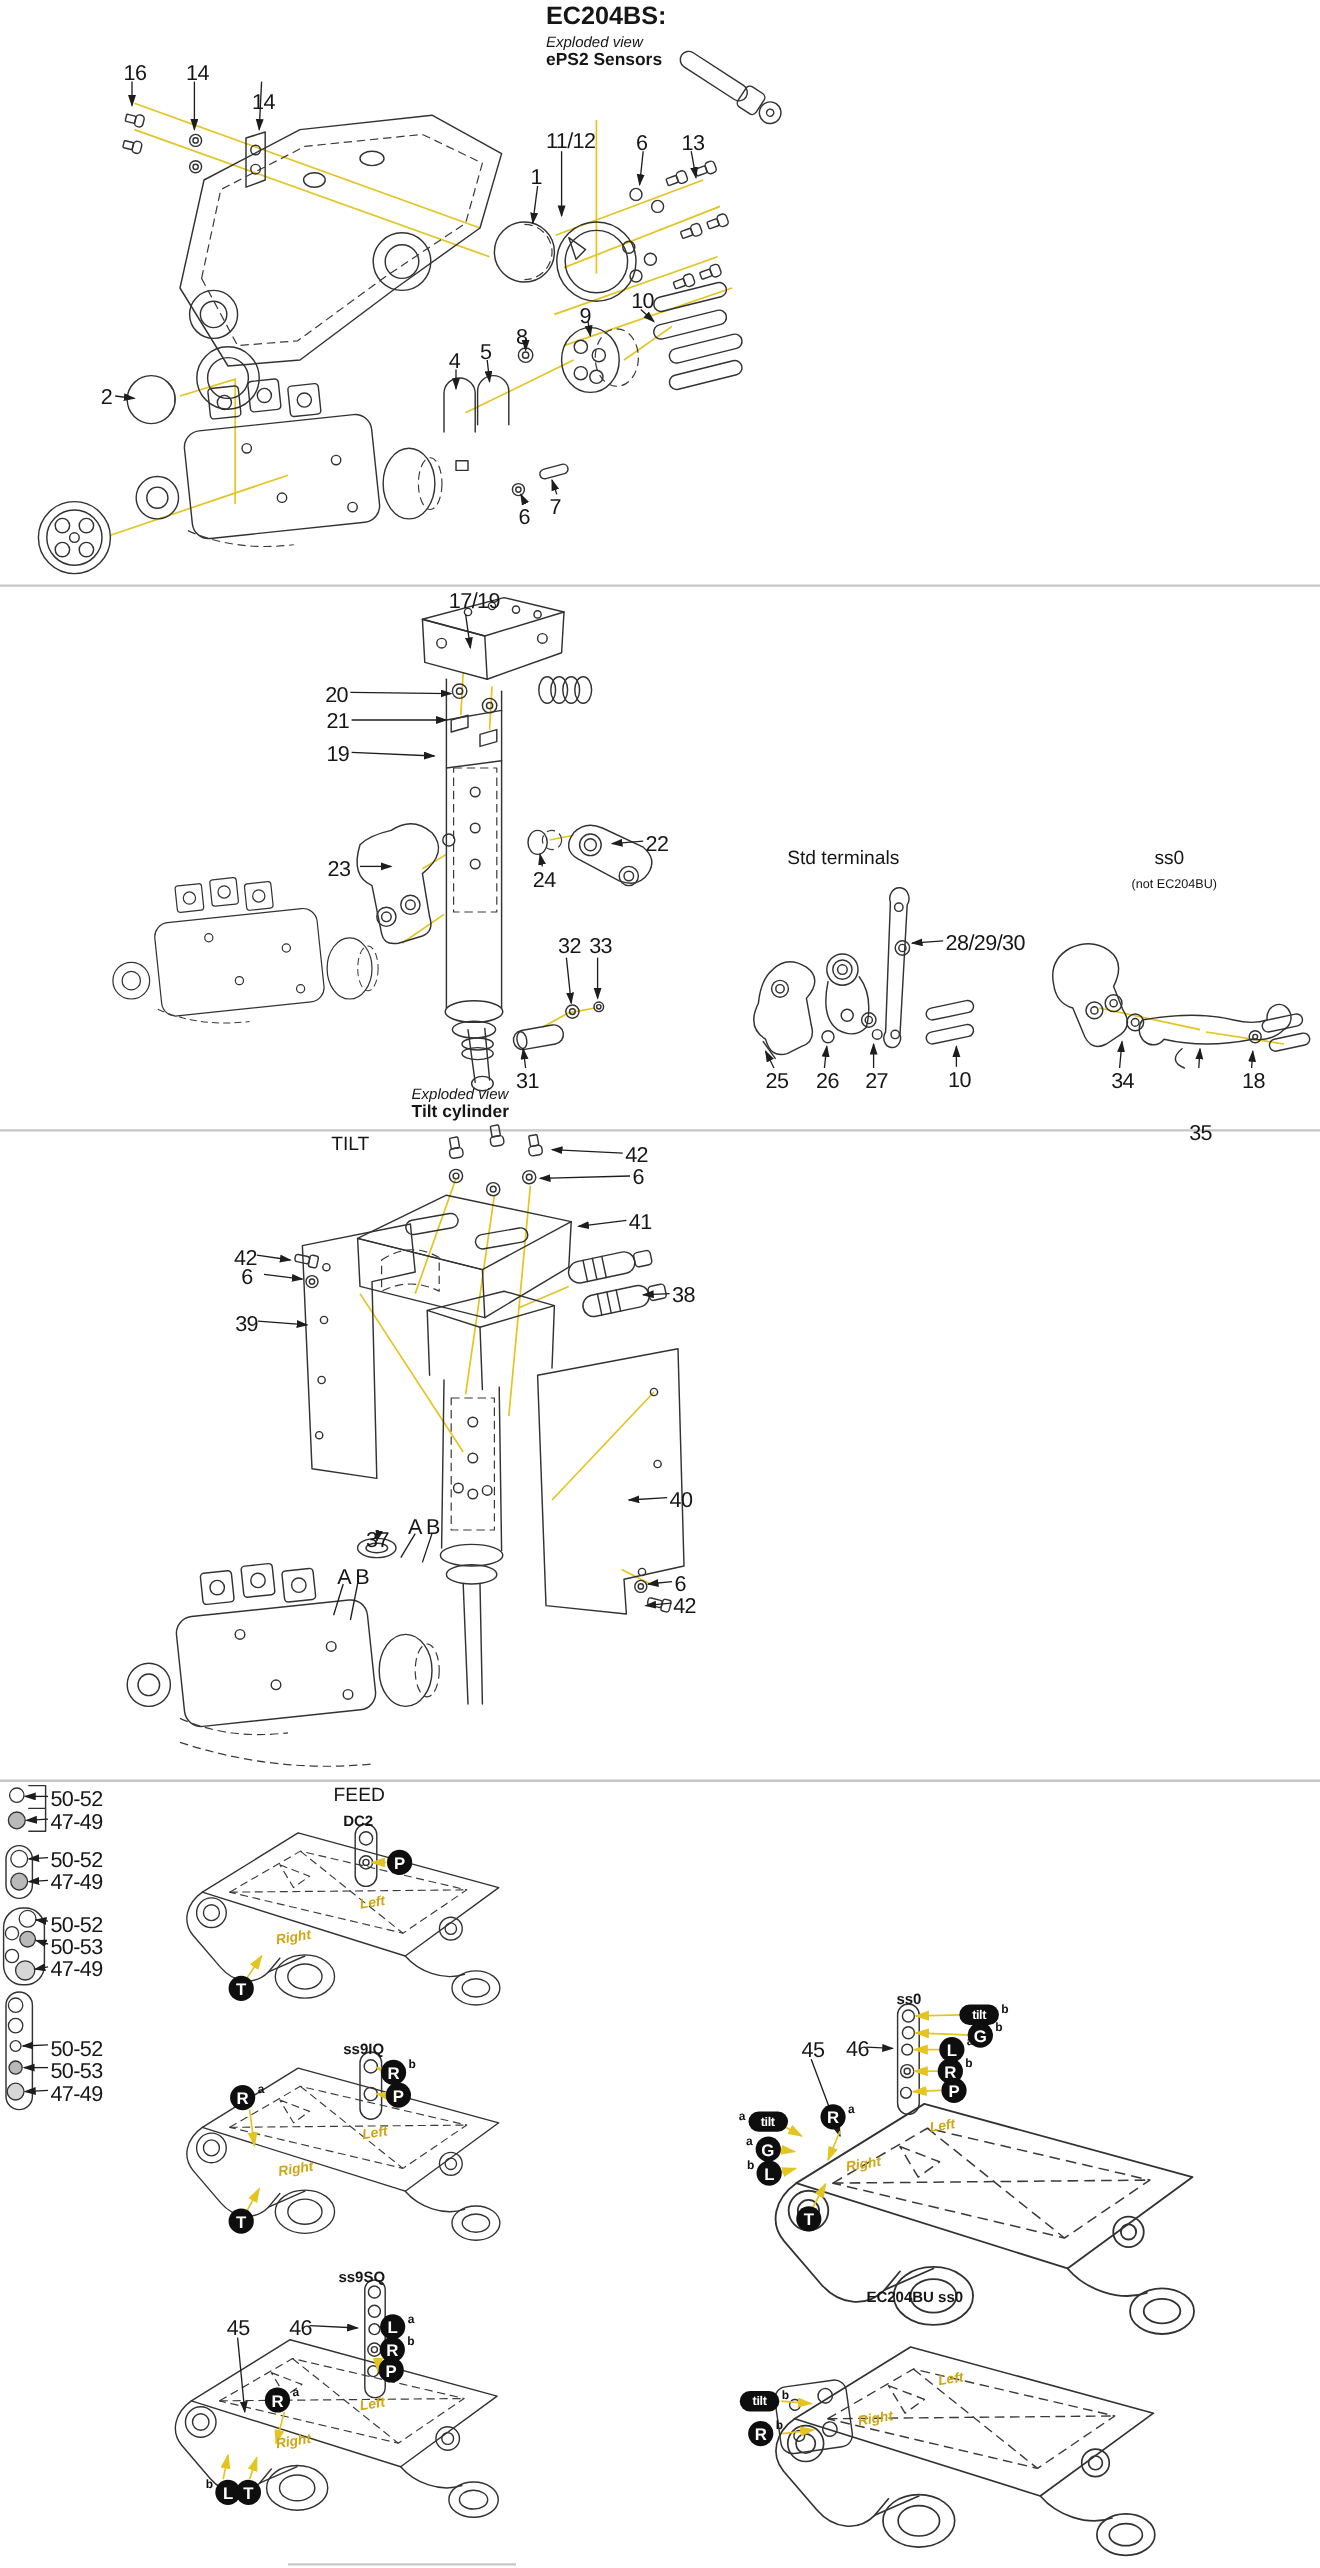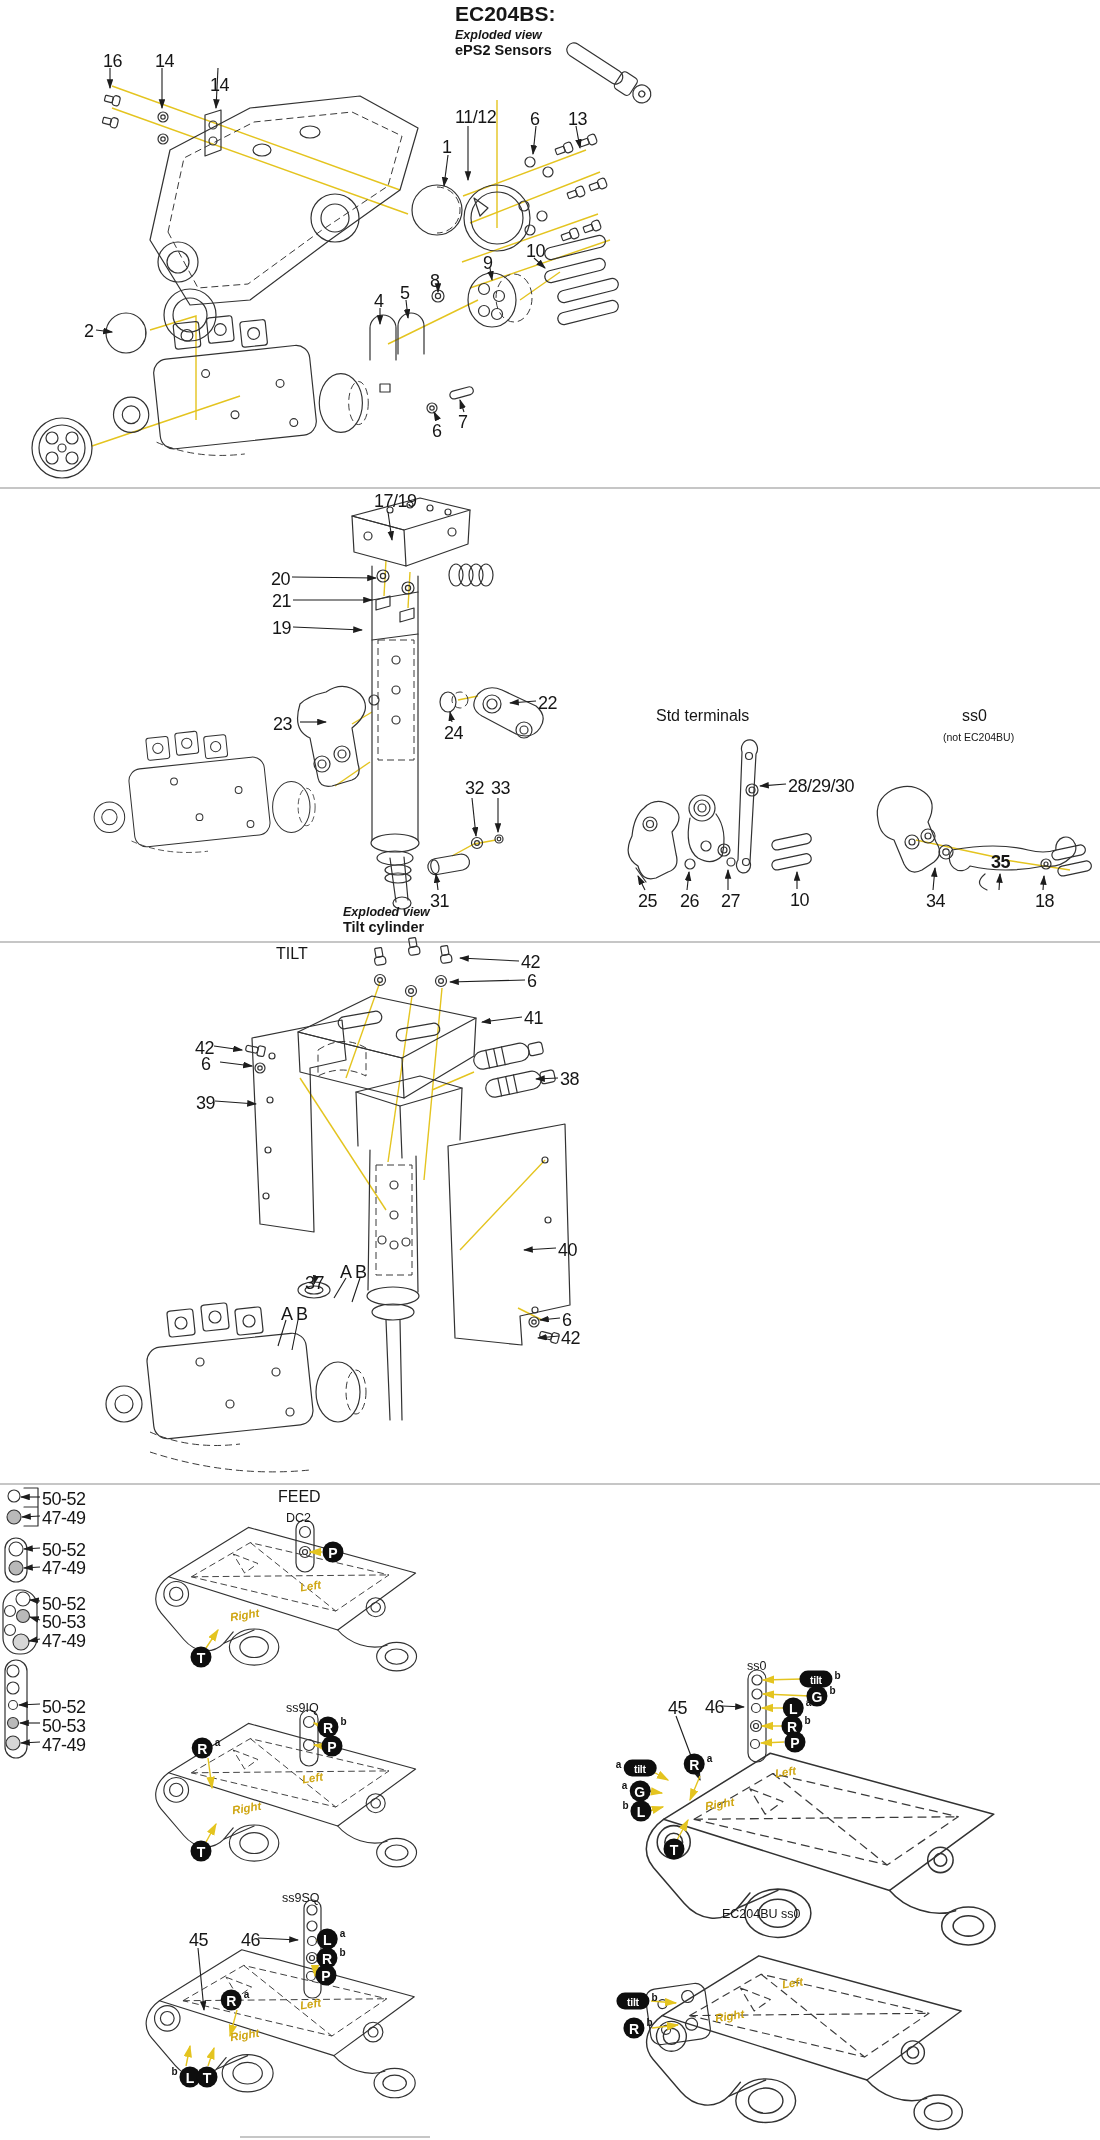--- a/index.html
+++ b/index.html
@@ -10,24 +10,24 @@
   .lnd{stroke:#3a3a3a;stroke-width:1;fill:none;stroke-dasharray:7 4;stroke-linejoin:round;}
   .yl{stroke:#e4c41f;stroke-width:1.4;fill:none;}
   .arr{stroke:#1d1d1d;stroke-width:1.1;fill:none;}
   .div{stroke:#c6c6c6;stroke-width:2;}
   .gfill{fill:#b9b9b9;stroke:#323232;stroke-width:1.1;}
   .lfill{fill:#d6d6d6;stroke:#323232;stroke-width:1.1;}
   .wfill{fill:#fff;stroke:#323232;stroke-width:1.1;}
   .lbl{position:absolute;line-height:1;white-space:nowrap;color:#161616;}
   .num{font-size:18px;font-weight:500;letter-spacing:-0.5px;}
   .h1{font-size:21px;font-weight:700;letter-spacing:0;}
-  .iv{font-style:italic;font-size:12.5px;font-weight:700;}
+  .iv{font-style:italic;font-size:12.5px;font-weight:400;}
   .b2{font-weight:700;font-size:14.5px;}
   .h2{font-size:16px;font-weight:500;}
-  .code{font-size:12.5px;font-weight:400;}
+  .code{font-size:12.5px;font-weight:700;}
   .small{font-size:10.5px;}
   .yel{color:#cfa613;font-style:italic;font-weight:700;font-size:11.5px;transform:rotate(-9deg);}
   .badgewrap{position:absolute;transform:translate(-50%,-50%);display:flex;align-items:flex-start;gap:2px;}
   .badge{display:inline-flex;align-items:center;justify-content:center;background:#0e0e0e;color:#fff;
          border-radius:50%;width:21px;height:21px;font-weight:700;font-size:14px;flex:0 0 auto;}
   .badge.wide{width:33px;height:17px;border-radius:9px;font-size:10.5px;letter-spacing:-0.3px;}
   .sup{font-size:10px;font-weight:700;color:#111;position:relative;top:-1px;}
 </style>
 </head>
 <body>
@@ -626,21 +626,21 @@
       <div class="lbl num" style="left: 538px; top: 694px;">22</div>
       <div class="lbl num" style="left: 465px; top: 779px;">32</div>
       <div class="lbl num" style="left: 491px; top: 779px;">33</div>
       <div class="lbl num" style="left: 430px; top: 892px;">31</div>
       <div class="lbl num" style="left: 638px; top: 892px;">25</div>
       <div class="lbl num" style="left: 680px; top: 892px;">26</div>
       <div class="lbl num" style="left: 721px; top: 892px;">27</div>
       <div class="lbl num" style="left: 790px; top: 891px;">10</div>
       <div class="lbl num" style="left: 788px; top: 777px;">28/29/30</div>
       <div class="lbl num" style="left: 926px; top: 892px;">34</div>
-      <div class="lbl num" style="left: 991px; top: 853px; font-weight: bold;">35</div>
+      <div class="lbl num" style="left: 991px; top: 935px;">35</div>
       <div class="lbl num" style="left: 1035px; top: 892px;">18</div>
       <div class="lbl num" style="left: 521px; top: 953px;">42</div>
       <div class="lbl num" style="left: 527px; top: 972px;">6</div>
       <div class="lbl num" style="left: 524px; top: 1009px;">41</div>
       <div class="lbl num" style="left: 195px; top: 1039px;">42</div>
       <div class="lbl num" style="left: 201px; top: 1055px;">6</div>
       <div class="lbl num" style="left: 196px; top: 1094px;">39</div>
       <div class="lbl num" style="left: 560px; top: 1070px;">38</div>
       <div class="lbl num" style="left: 558px; top: 1241px;">40</div>
       <div class="lbl num" style="left: 305px; top: 1262px; margin-top: 12px;">37</div>

